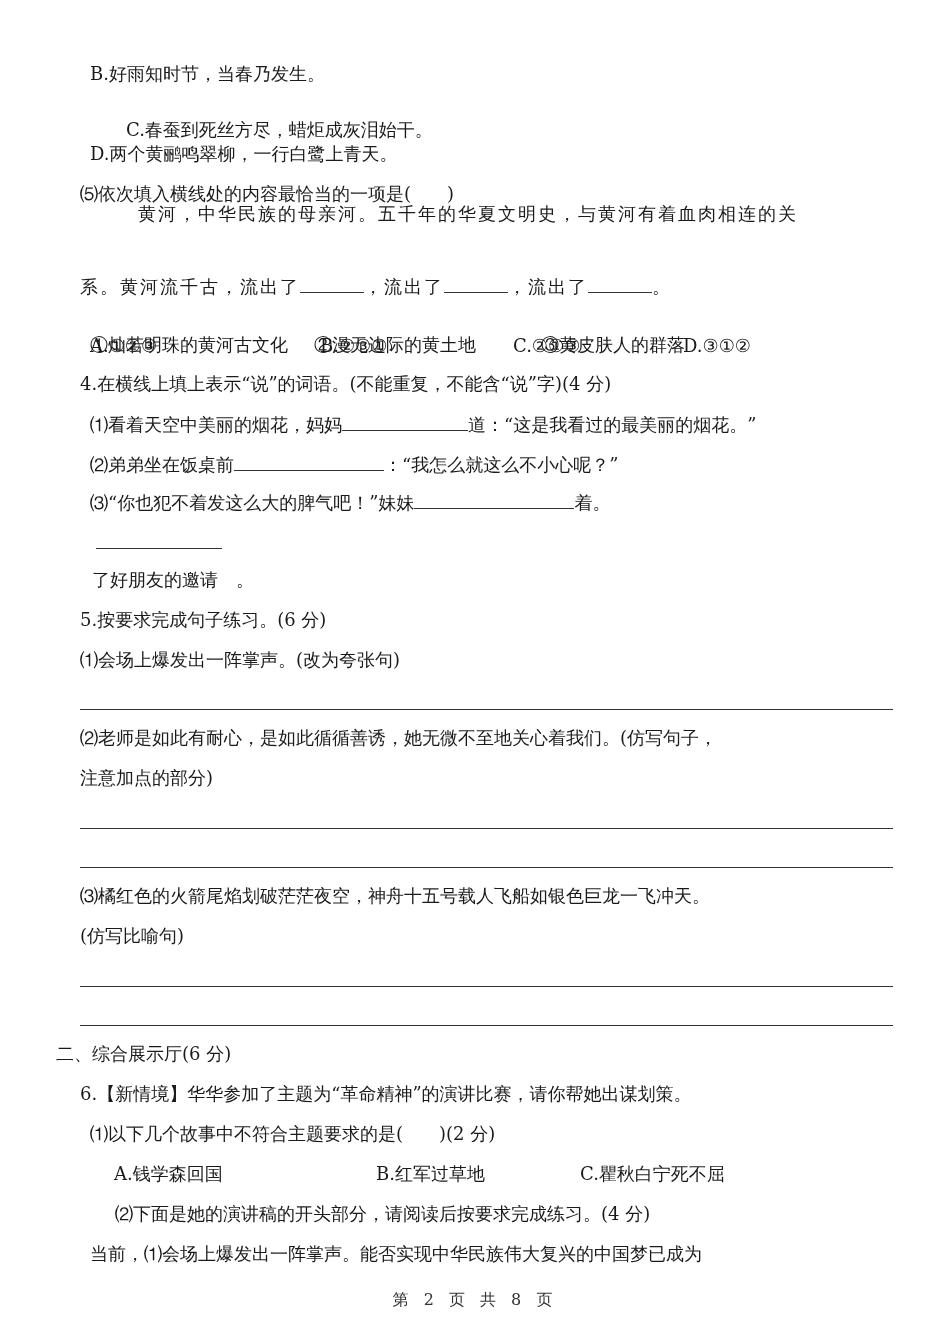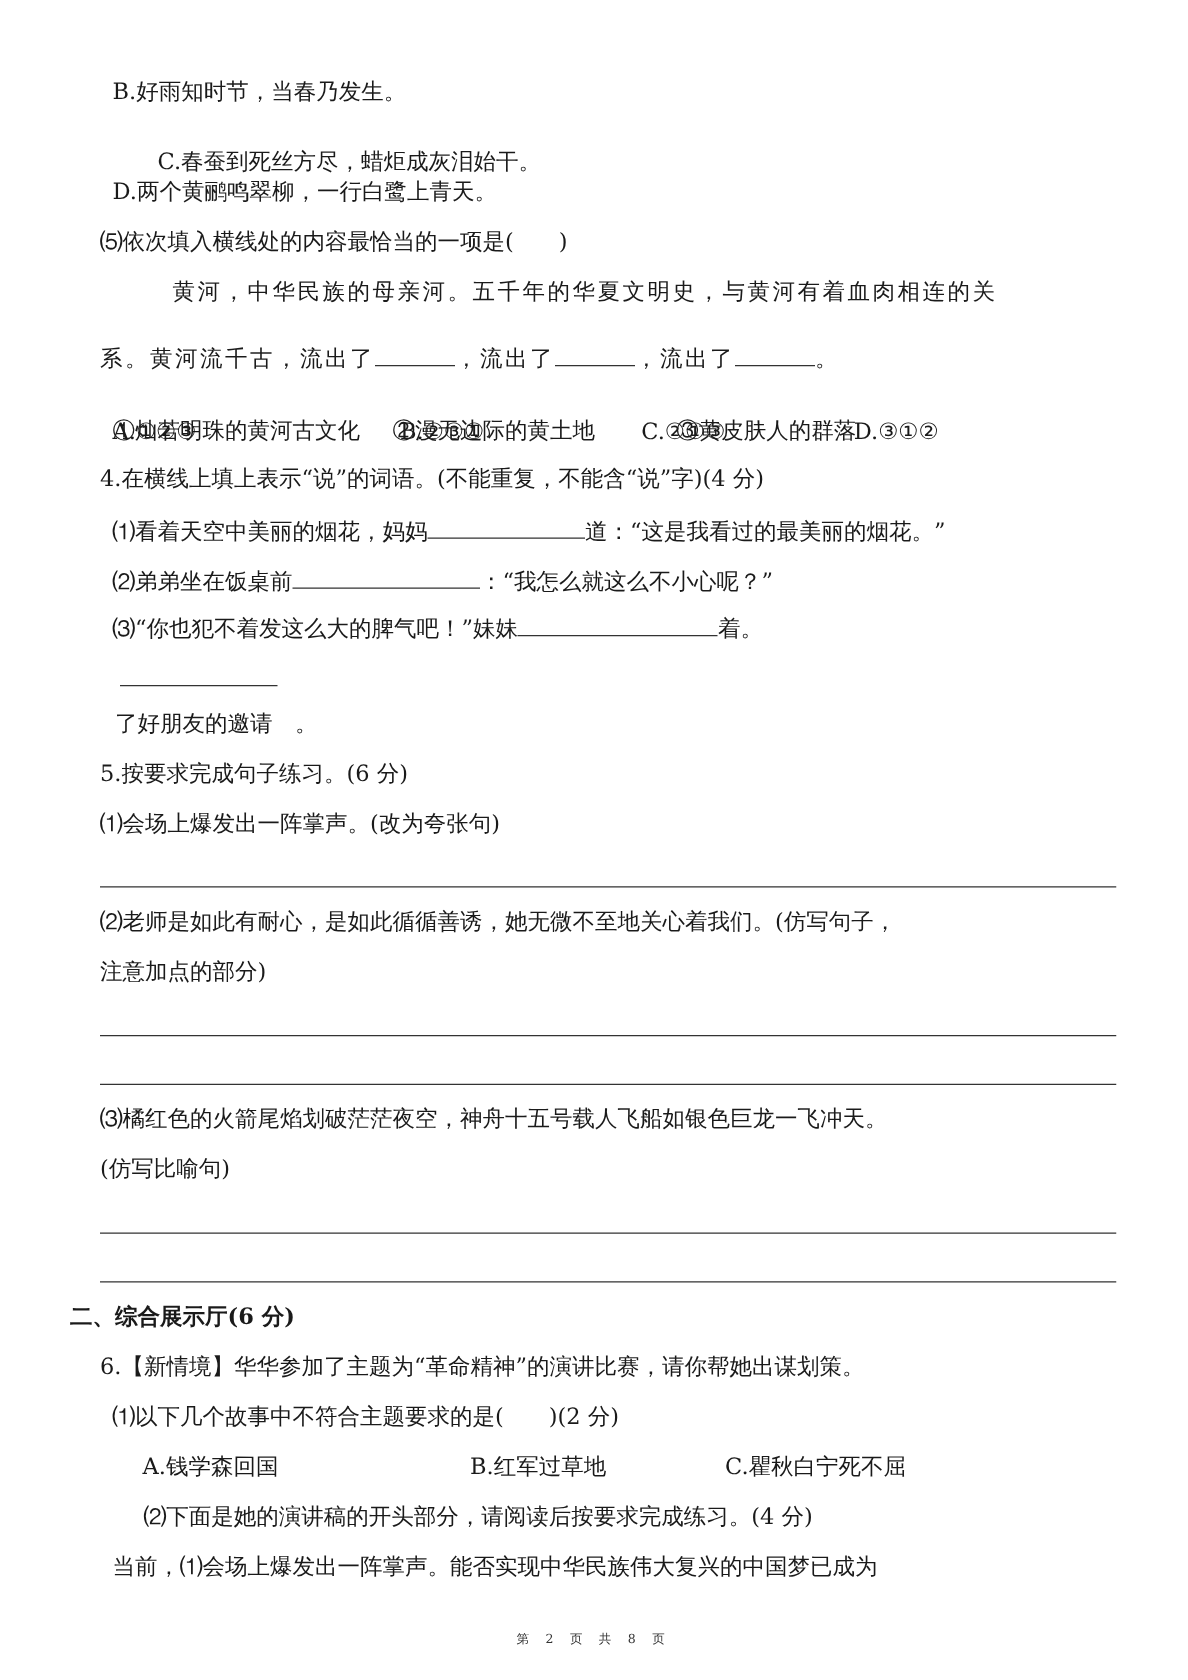--- a/index.html
+++ b/index.html
@@ -4,32 +4,32 @@
 <style>
   html, body { margin: 0; padding: 0; background: #ffffff; }
   body { width: 950px; height: 1344px; position: relative; overflow: hidden;
          font-family: "DejaVu Serif", "Liberation Serif", serif; color: #1a1a1a; }
   .line { position: absolute; white-space: nowrap; font-size: 18px; line-height: 28px; }
   .kai { font-family: "DejaVu Serif", "Liberation Serif", serif; letter-spacing: 2px; }
   .blank { display: inline-block; border-bottom: 1.5px solid #333; height: 20px; vertical-align: baseline; }
   .rule { position: absolute; left: 80px; width: 813px; border-top: 1.5px solid #333; height: 0; }
   .opt { display: inline-block; }
   .footer { position: absolute; top: 1290px; left: 0; width: 950px; text-align: center;
-            font-size: 10px; letter-spacing: 5px; color: #333; margin-top: 14px; }
-  .section { font-weight: bold; }
+            font-size: 16px; letter-spacing: 5px; color: #333; }
+  .section { font-weight: normal; }
 </style>
 </head>
 <body>
 
 <div class="line" style="top:60px;left:90px;">B.好雨知时节，当春乃发生。</div>
 <div class="line" style="top:116px;left:90px;margin-left:36px;">C.春蚕到死丝方尽，蜡炬成灰泪始干。</div>
 <div class="line" style="top:140px;left:90px;">D.两个黄鹂鸣翠柳，一行白鹭上青天。</div>
 
 <div class="line" style="top:180px;left:80px;">⑸依次填入横线处的内容最恰当的一项是(　　)</div>
-<div class="line kai" style="top:220px;left:138px;">黄河，中华民族的母亲河。五千年的华夏文明史，与黄河有着血肉相连的关</div>
+<div class="line kai" style="top:200px;left:138px;">黄河，中华民族的母亲河。五千年的华夏文明史，与黄河有着血肉相连的关</div>
 <div class="line kai" style="top:272px;left:80px;">
   <span>系。黄河流千古，流出了</span><span class="blank" style="width:64px;"></span><span>，流出了</span><span class="blank" style="width:64px;"></span><span>，流出了</span><span class="blank" style="width:64px;"></span><span>。</span>
 </div>
 <div class="line" style="top:292px;left:90px;">
   <span class="opt" style="width:224px;">①灿若明珠的黄河古文化</span><span class="opt" style="width:227px;margin-top:39px;">②漫无边际的黄土地</span><span class="opt">③黄皮肤人的群落</span>
 </div>
 <div class="line" style="top:332px;left:90px;">
   <span class="opt" style="width:230px;">A.①②③</span><span class="opt" style="width:193px;">B.②③①</span><span class="opt" style="width:170px;">C.②①③</span><span class="opt">D.③①②</span>
 </div>
 

